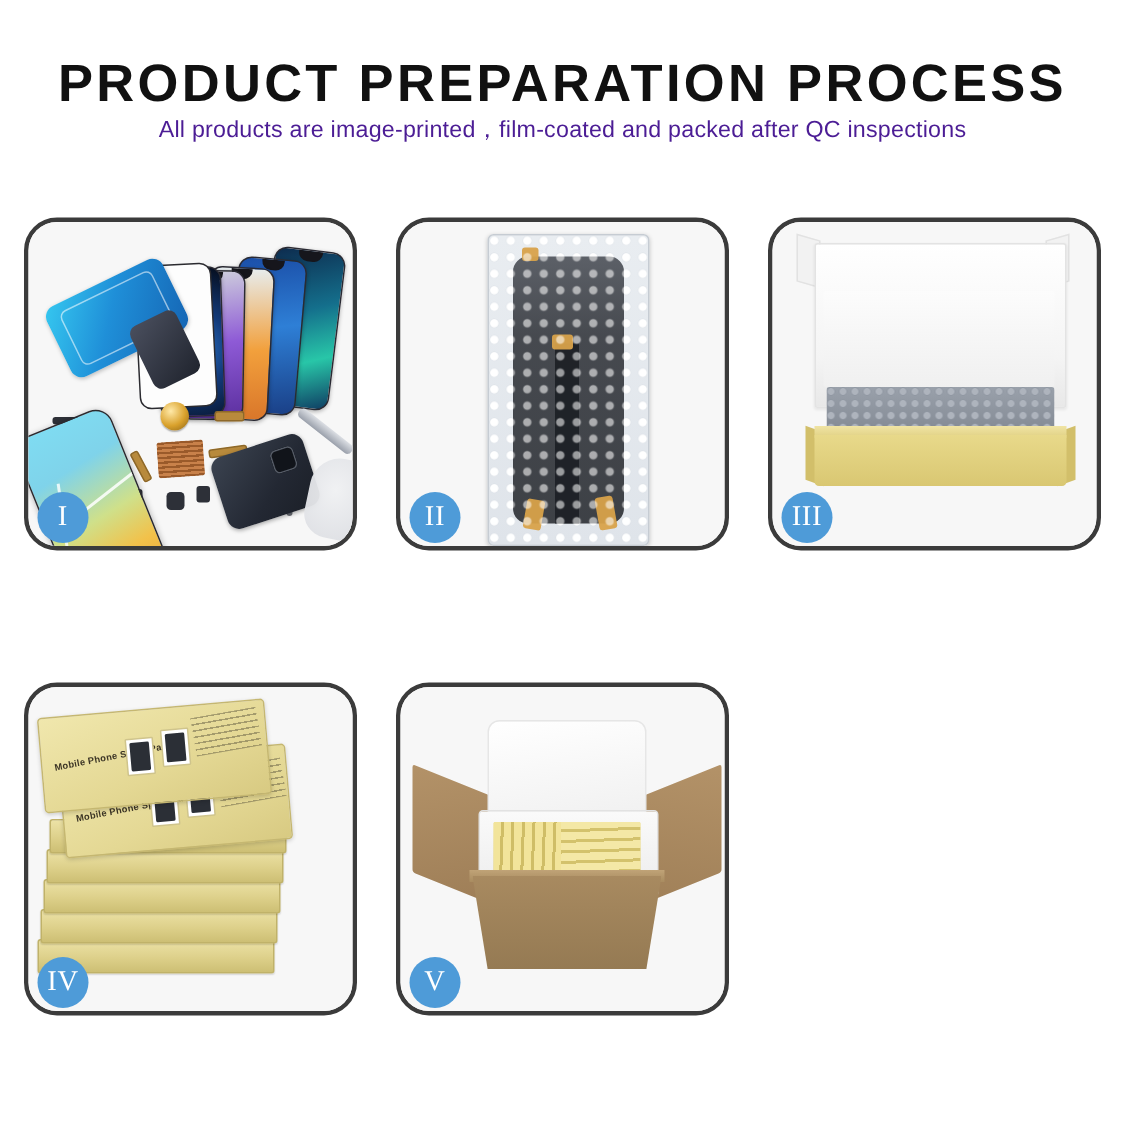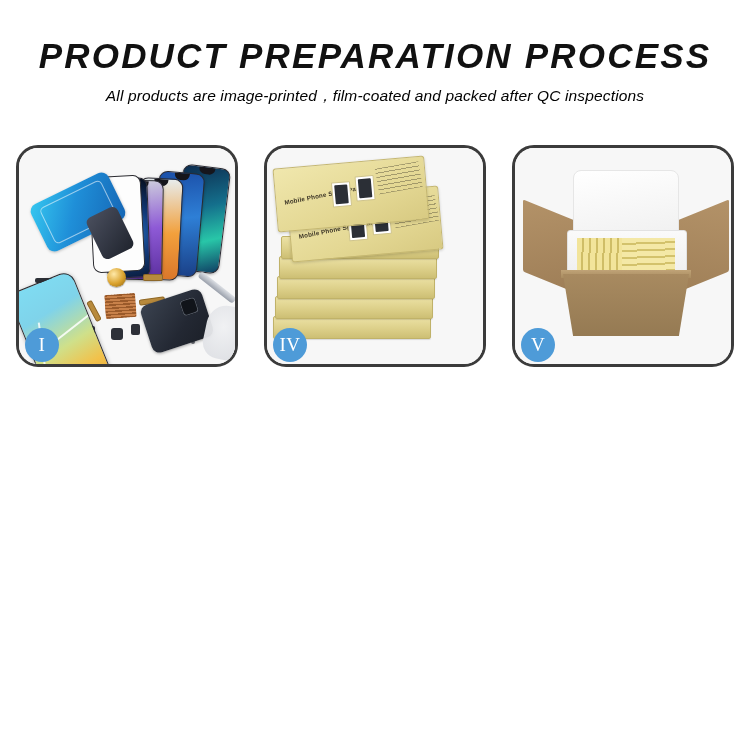--- a/index.html
+++ b/index.html
@@ -12,36 +12,35 @@
     height: 750px;
     font-family: "Liberation Sans", sans-serif;
     overflow: hidden;
     position: relative;
   }
 
   
   .header {
     text-align: center;
     padding-top: 38px;
-    font-style: italic;
   }
   .title {
     font-family: "Liberation Sans", sans-serif;
     font-size: 35px;
     font-weight: 700;
     letter-spacing: 2.2px;
     color: #111111;
     line-height: 1.05;
     white-space: nowrap;
   }
   .subtitle {
-    margin-top: 11px;
+    margin-top: 1px;
     font-size: 15.5px;
     font-weight: 400;
-    color: #000000;
+    color: #4c1d95;
     letter-spacing: 0.15px;
     white-space: nowrap;
   }
 
   
   .grid {
     position: absolute;
     left: 16px;
     top: 145px;
     width: 719px;
@@ -531,21 +530,49 @@
 
         <div class="housing"></div>
         <div class="tweezer"></div>
         <div class="hand"></div>
         <div class="broken"></div>
       </div>
     </div>
     <div class="badge">I</div>
   </div>
 
-
+  <div class="panel">
+    <div class="panel-inner">
+      <div class="bubblepack">
+        <div class="bp-screen"></div>
+        <div class="bp-flexcol"></div>
+        <div class="bp-tape" style="left:22px;top:8px;width:11px;height:9px;"></div>
+        <div class="bp-tape" style="left:42px;top:66px;width:14px;height:10px;"></div>
+        <div class="bp-tape" style="left:24px;top:176px;width:12px;height:20px;transform:rotate(10deg);"></div>
+        <div class="bp-tape" style="left:72px;top:174px;width:12px;height:22px;transform:rotate(-10deg);"></div>
+        <div class="bp-bubbles"></div>
+      </div>
+    </div>
+    <div class="badge">II</div>
+  </div>
+
+  <div class="panel">
+    <div class="panel-inner">
+      <div class="b3-lid-flapL"></div>
+      <div class="b3-lid-flapR"></div>
+      <div class="b3-lid"></div>
+      <div class="b3-foam"></div>
+      <div class="b3-fill"></div>
+      <div class="b3-base-left"></div>
+      <div class="b3-base-right"></div>
+      <div class="b3-rim"></div>
+      <div class="b3-base-front"></div>
+    </div>
+    <div class="badge">III</div>
+  </div>
 
   <div class="panel">
     <div class="panel-inner">
       <div class="stack">
         <div class="kbox" style="left:6px;top:168px;"></div>
         <div class="kbox" style="left:8px;top:148px;"></div>
         <div class="kbox" style="left:10px;top:128px;"></div>
         <div class="kbox" style="left:12px;top:108px;"></div>
         <div class="kbox" style="left:14px;top:88px;"></div>
 

